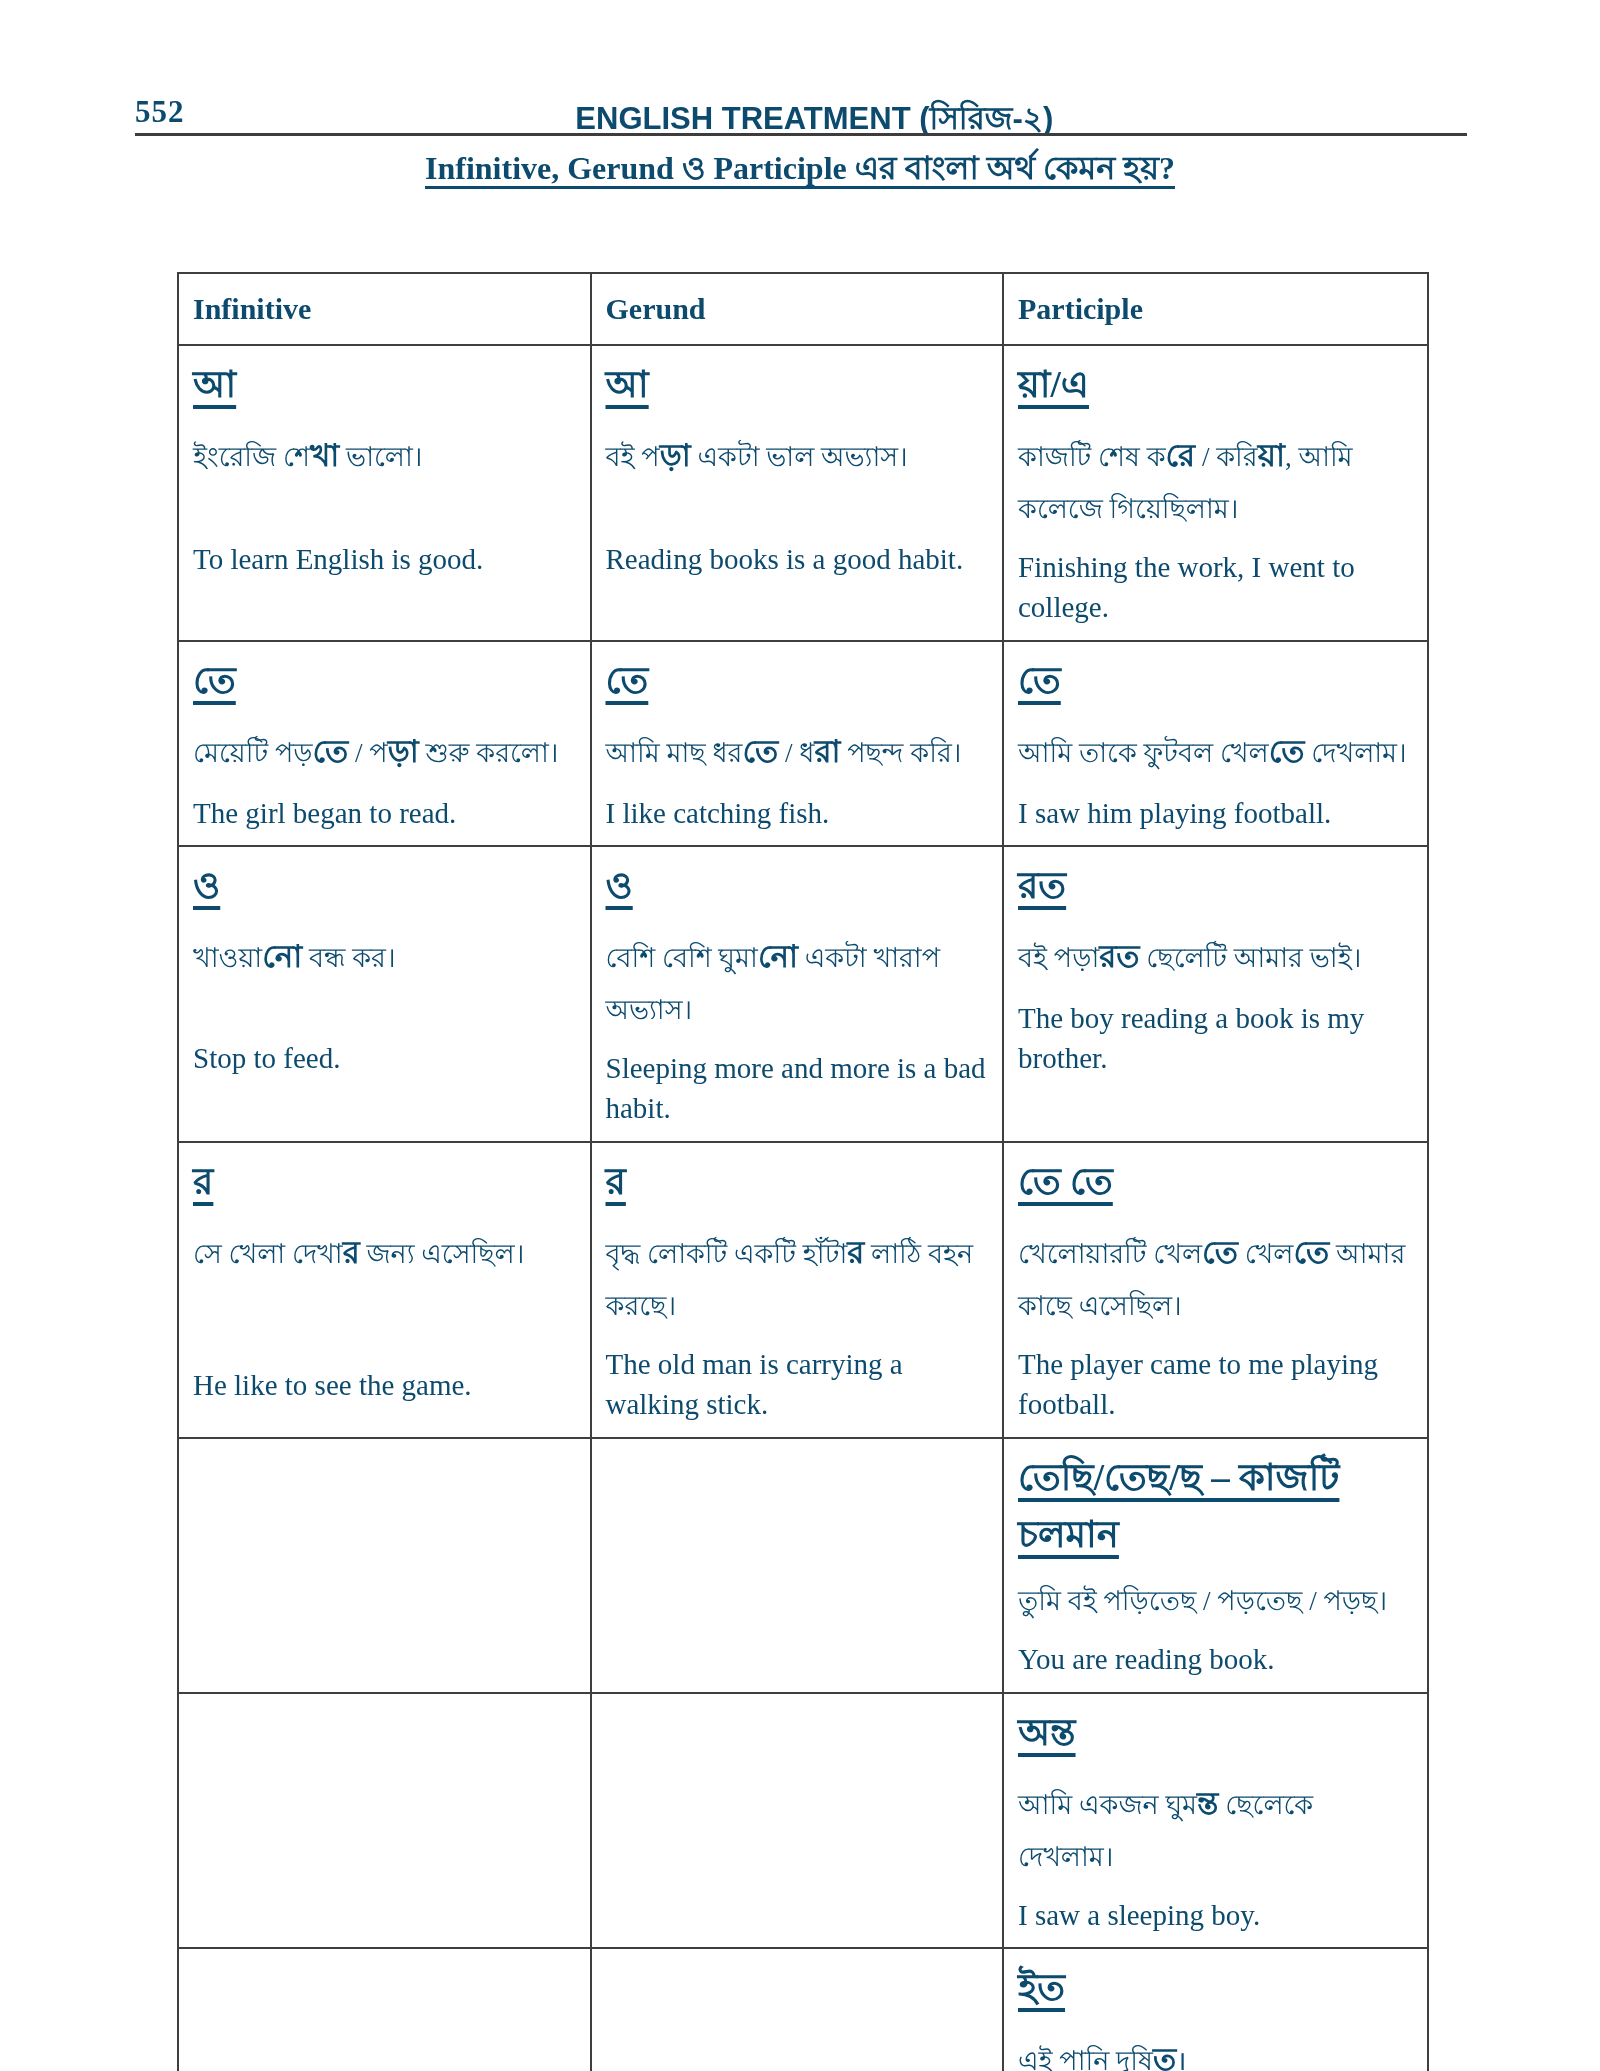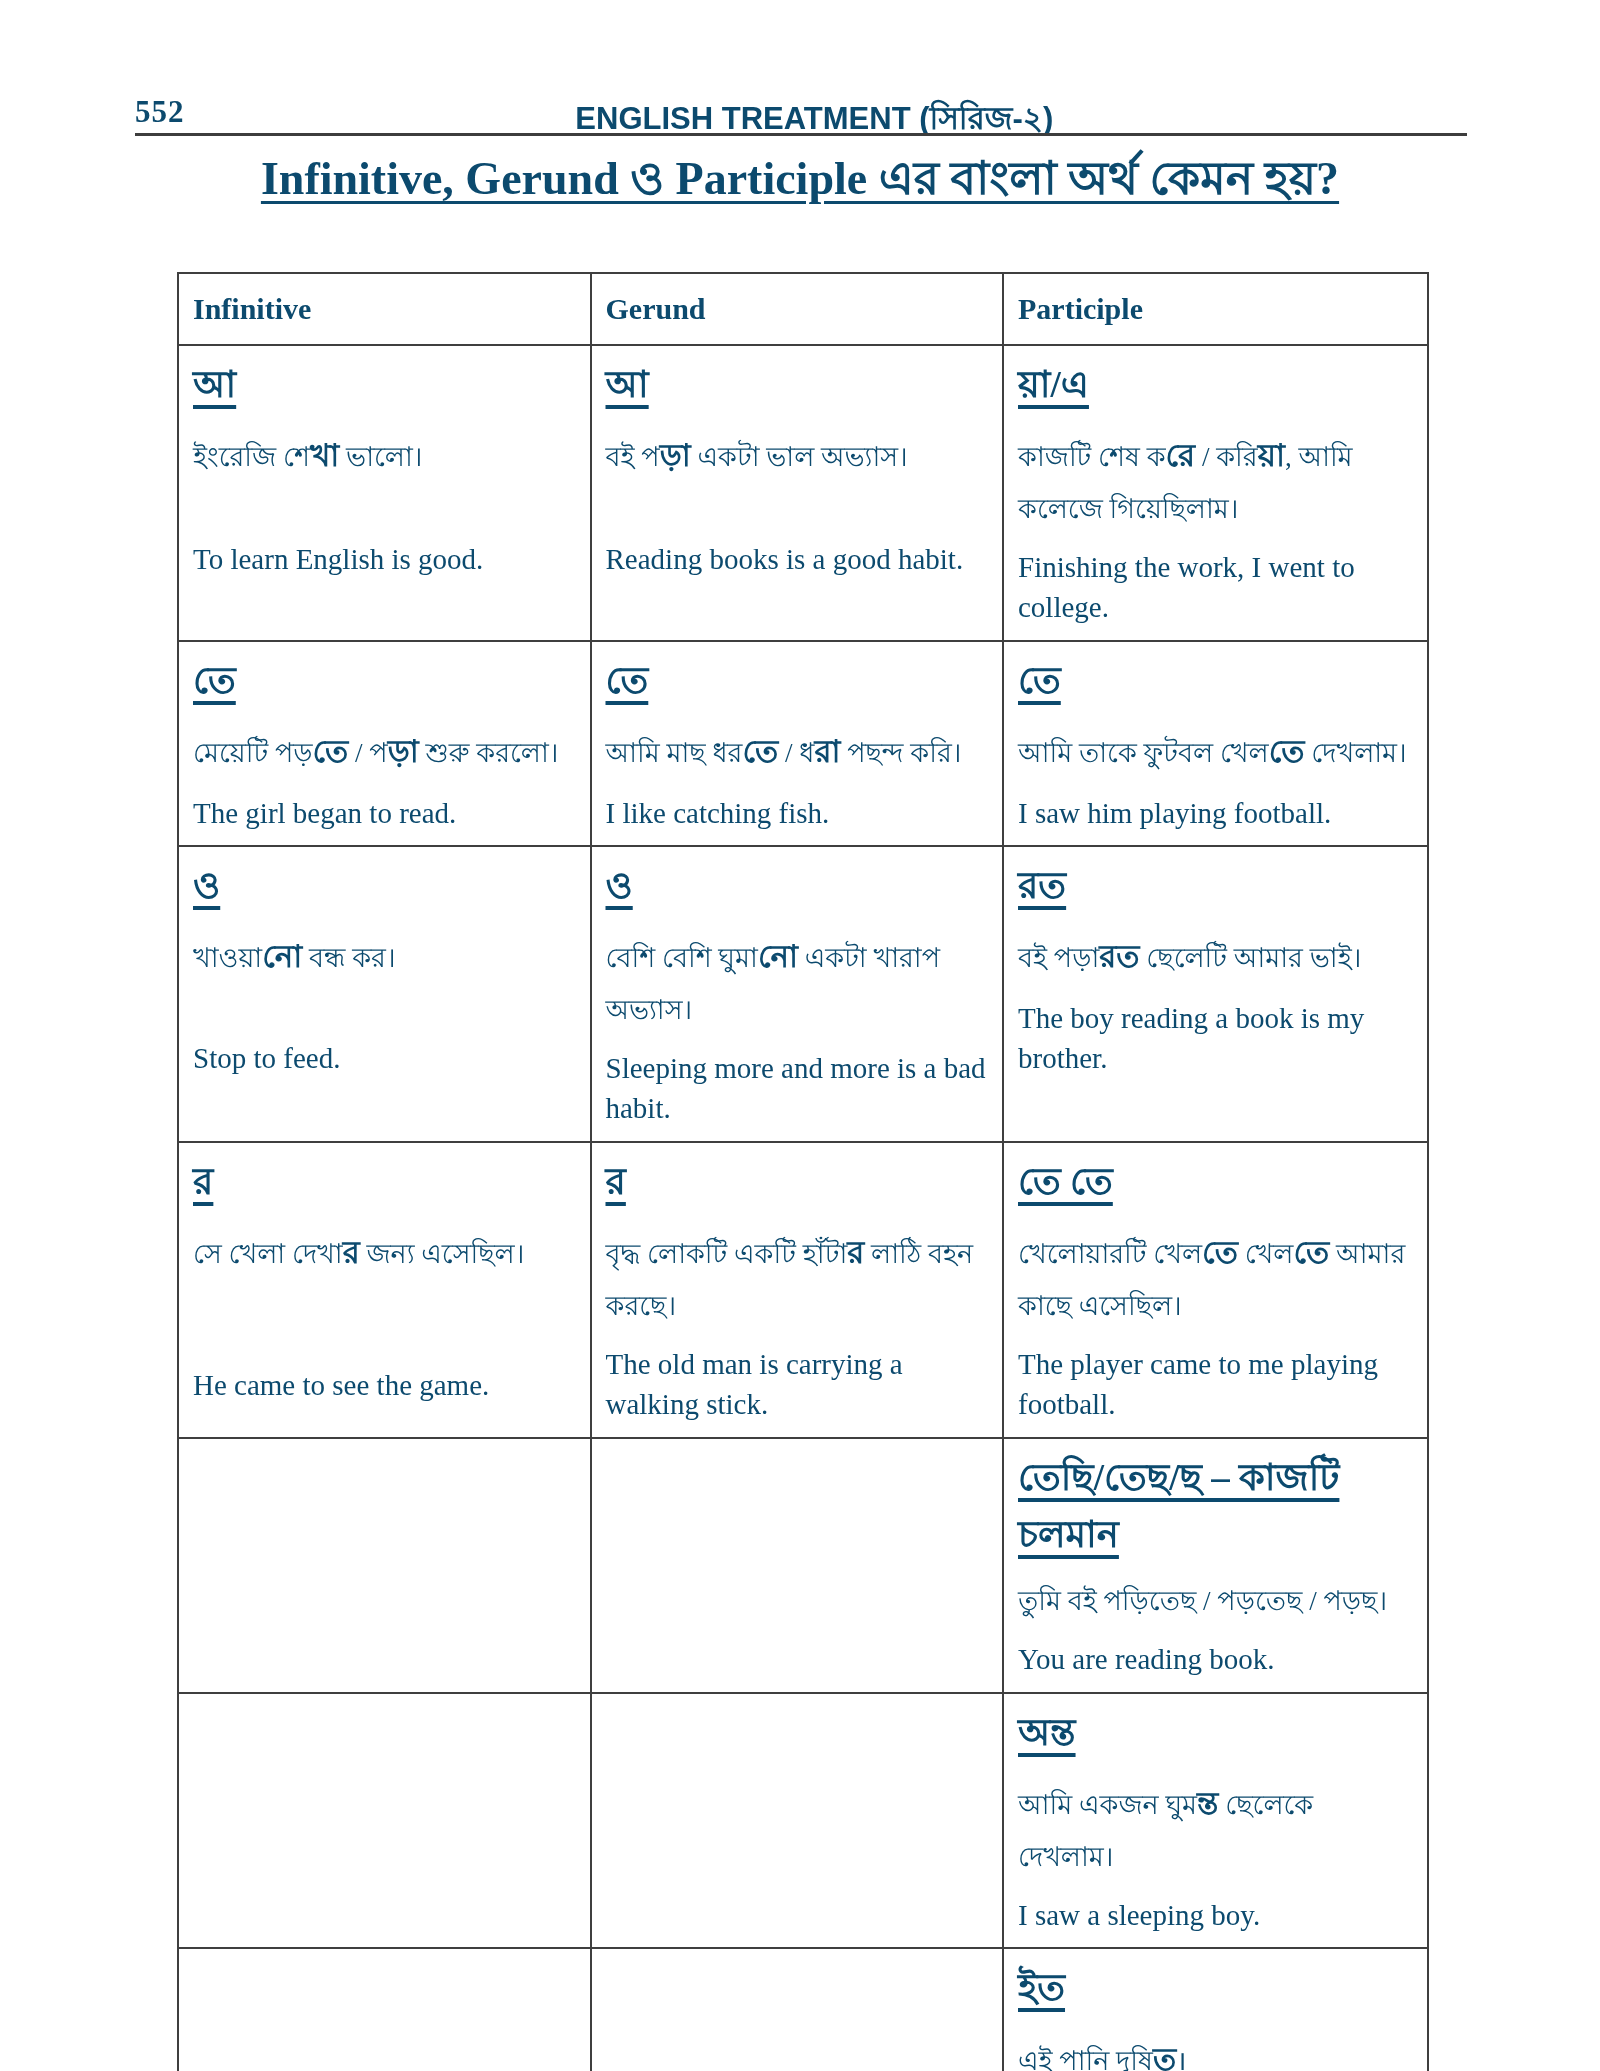--- a/index.html
+++ b/index.html
@@ -23,21 +23,21 @@
     font-size:31px; font-weight:bold; white-space:nowrap;
   }
   .header-rule{
     position:absolute; left:135px; top:133px; width:1332px; height:3px;
     background:#3d3d3d;
   }
   
   .doc-title{
     position:absolute; left:0; top:143px; width:100%; margin:0;
     text-align:center;
-    font-size:46px; font-weight:bold;
+    font-size:32px; font-weight:bold;
     text-decoration:underline;
     text-decoration-thickness:3px;
     text-underline-offset:7px;
   }
   
   .grammar-table{
     position:absolute; left:177px; top:272px; width:1252px;
     border-collapse:collapse; table-layout:fixed;
   }
   .grammar-table th,.grammar-table td{
@@ -166,21 +166,21 @@
               <div class="bn">বই পড়া<b>রত</b> ছেলেটি আমার ভাই।</div>
               <div class="en">The boy reading a book is my brother.</div>
             </div>
           </td>
         </tr>
         <tr>
           <td>
             <div class="cell">
               <div class="suffix">র</div>
               <div class="bn">সে খেলা দেখা<b>র</b> জন্য এসেছিল।</div>
-              <div class="en">He came to see the game.</div>
+              <div class="en">He like to see the game.</div>
             </div>
           </td>
           <td>
             <div class="cell">
               <div class="suffix">র</div>
               <div class="bn">বৃদ্ধ লোকটি একটি হাঁটা<b>র</b> লাঠি বহন করছে।</div>
               <div class="en">The old man is carrying a walking stick.</div>
             </div>
           </td>
           <td>

